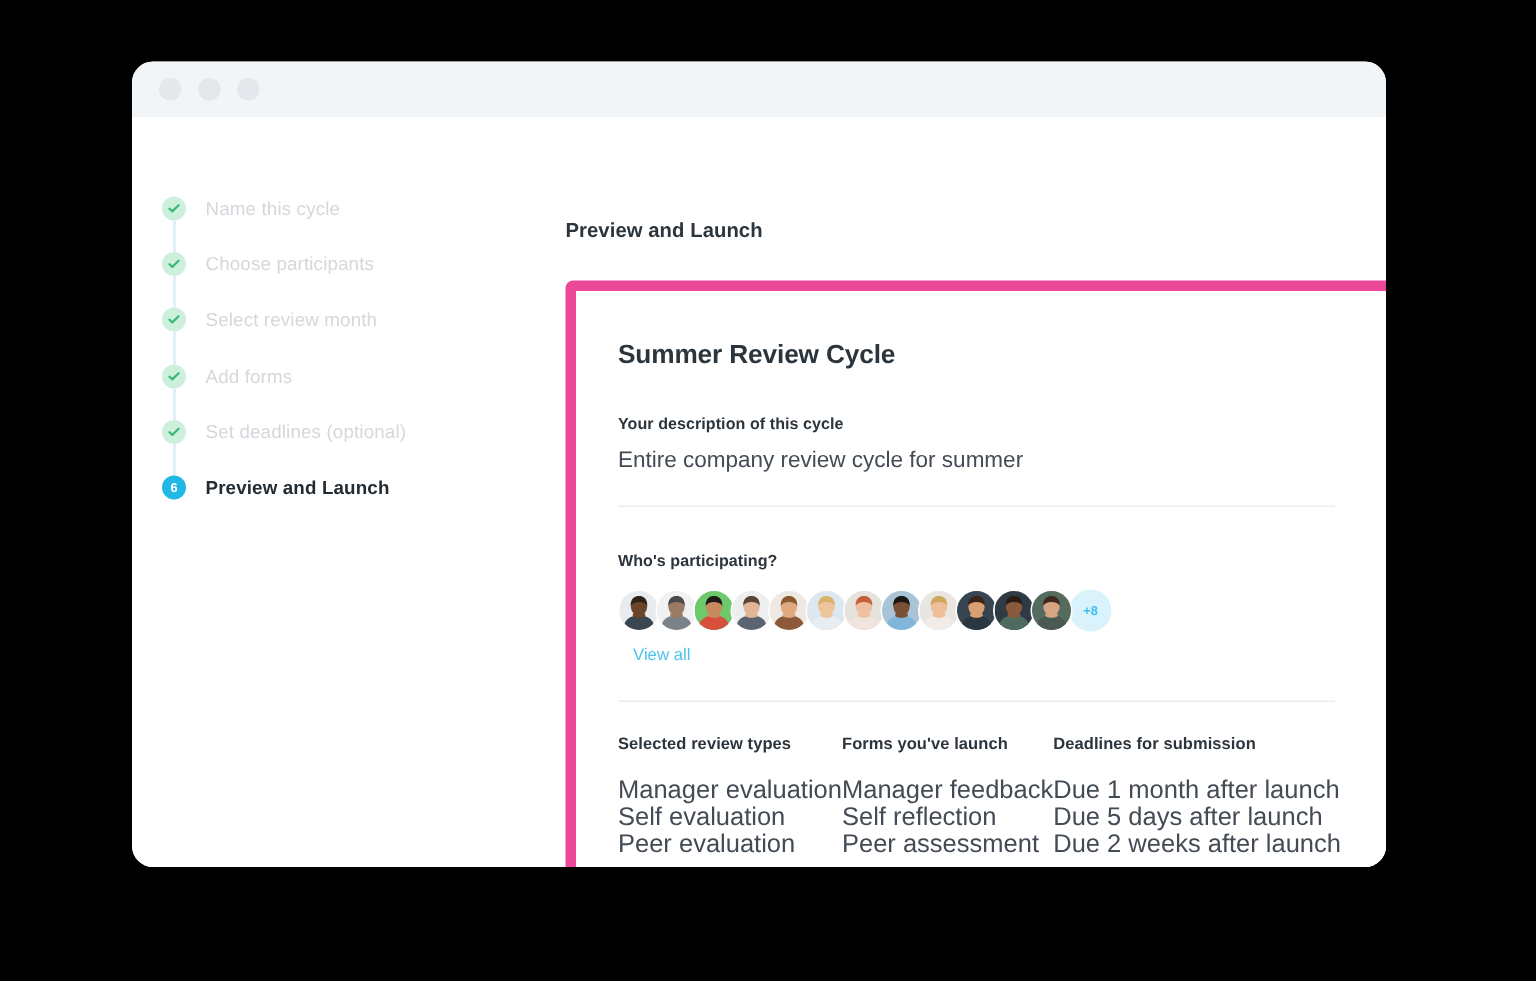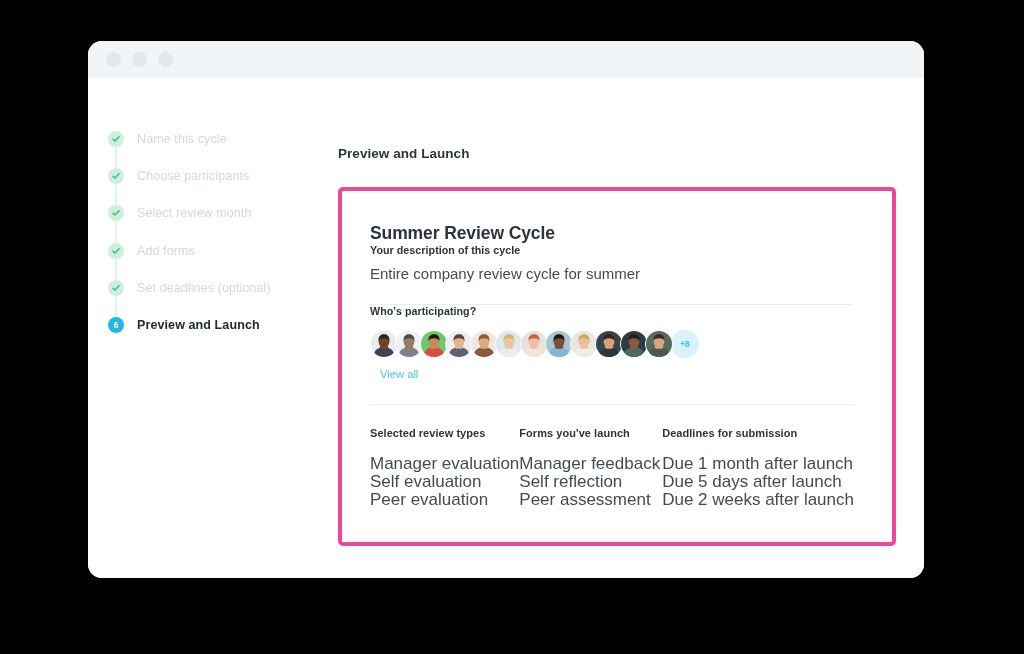--- a/index.html
+++ b/index.html
@@ -37,20 +37,21 @@
     height: 15px;
     border-radius: 50%;
     background: #e4e8ec;
   }
 
   .body-area {
     position: relative;
     height: 500px;
     background: #ffffff;
     display: flex;
+    gap: 39px;
   }
 
   
   .sidebar {
     width: 250px;
     padding: 42px 0 0 20px;
     flex: none;
   }
   .step {
     position: relative;
@@ -124,35 +125,35 @@
   .page-sub {
     margin-top: 8px;
     font-size: 11.4px;
     color: #5c646d;
     letter-spacing: 0.02px;
   }
 
   
   .card {
     margin-top: 26px;
-    border: 4px solid #ec4899;
+    border: 7px solid #ec4899;
     border-radius: 5px;
     background: #ffffff;
     padding: 32px 38px 34px 28px;
     width: 558px;
   }
 
   .card-title {
     font-size: 17.5px;
     font-weight: bold;
     color: #2c343c;
     letter-spacing: -0.1px;
   }
 
-  .section { }
+  .section { margin-top: 30px; }
 
   .field-label {
     font-size: 10.7px;
     font-weight: bold;
     color: #2c343c;
     letter-spacing: 0.05px;
   }
   .field-value {
     margin-top: 9px;
     font-size: 15px;

